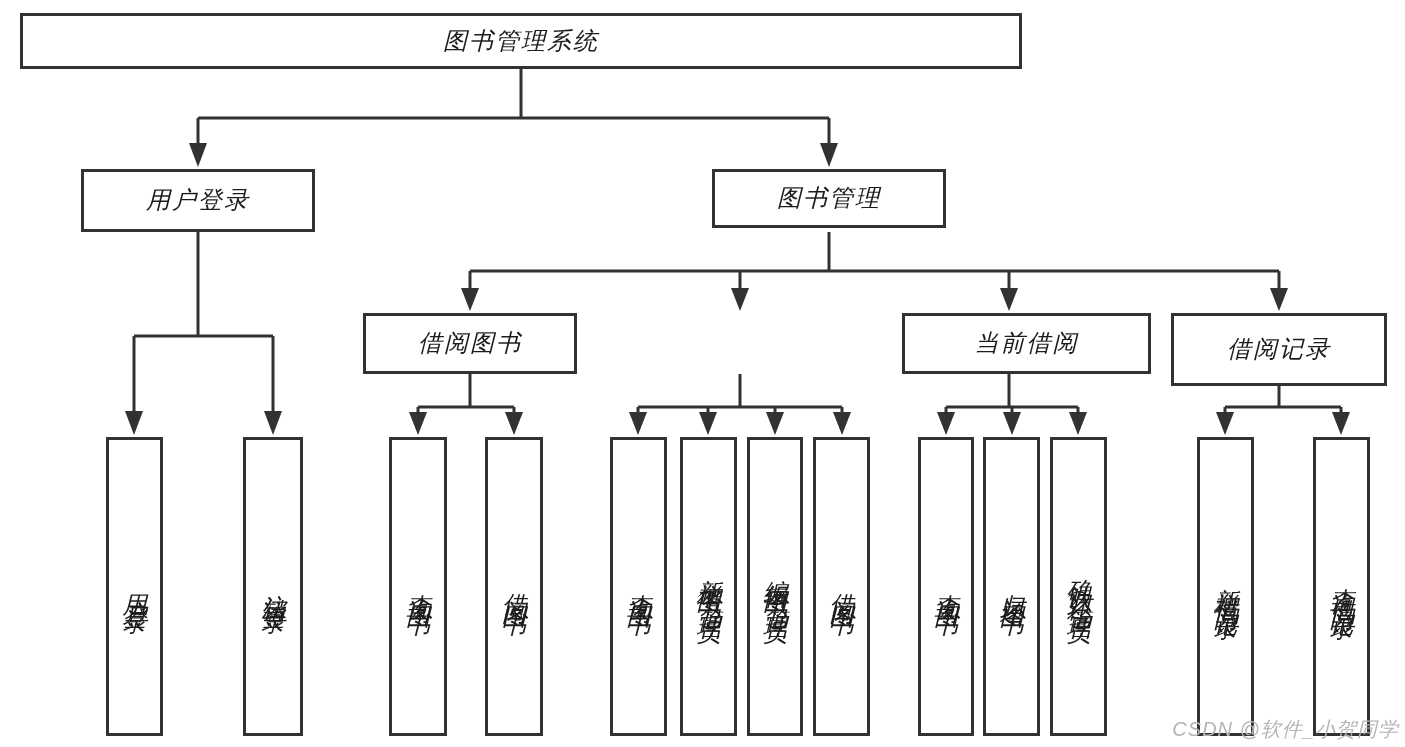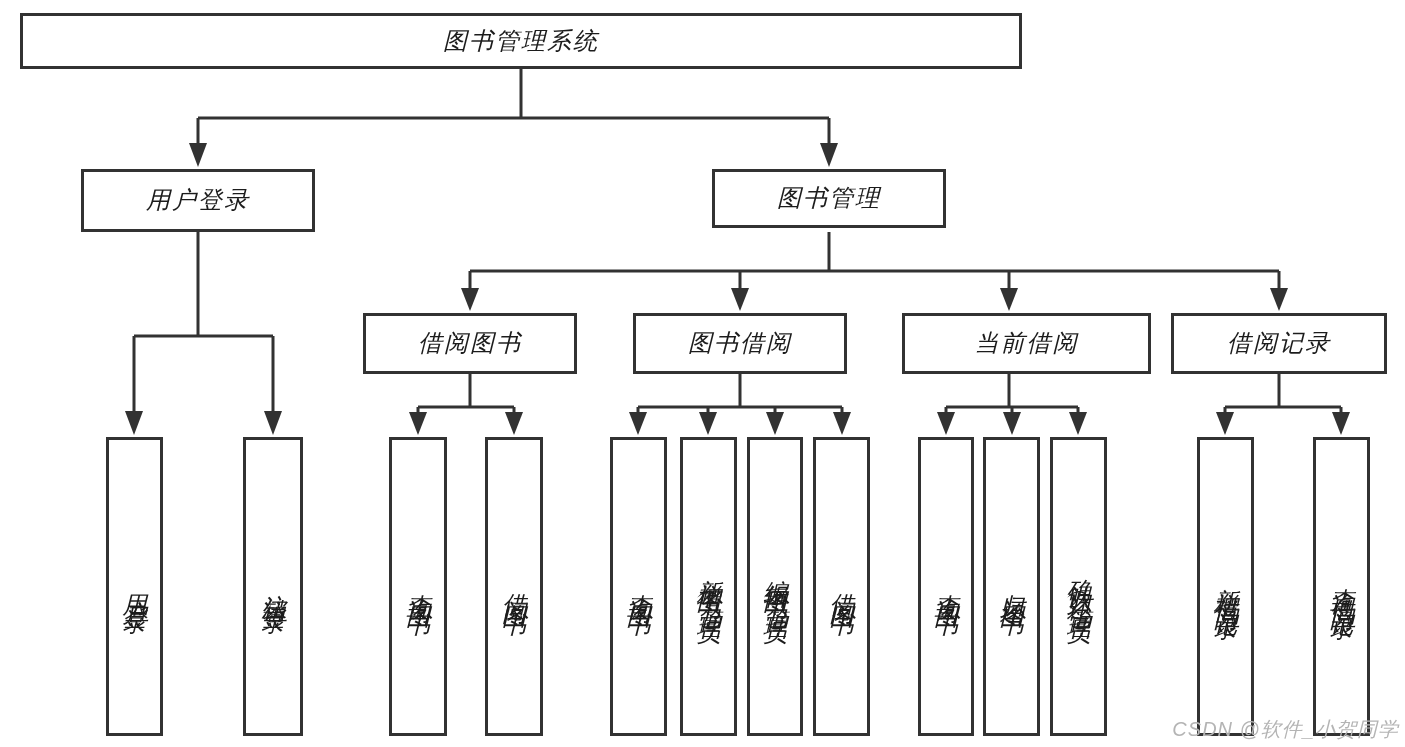--- a/index.html
+++ b/index.html
@@ -105,27 +105,24 @@
   <div class="node" style="left:81px;top:169px;width:234px;height:63px;">
     <span class="label">用户登录</span>
   </div>
   <div class="node" style="left:712px;top:169px;width:234px;height:59px;">
     <span class="label">图书管理</span>
   </div>
 
   <div class="node" style="left:363px;top:313px;width:214px;height:61px;">
     <span class="label">借阅图书</span>
   </div>
-  <div class="node" style="left:633px;top:313px;width:214px;height:61px;">
-    <span class="label">图书借阅</span>
-  </div>
   <div class="node" style="left:902px;top:313px;width:249px;height:61px;">
     <span class="label">当前借阅</span>
   </div>
-  <div class="node" style="left:1171px;top:313px;width:216px;height:61px;">
+  <div class="node" style="left:1171px;top:313px;width:216px;height:73px;">
     <span class="label">借阅记录</span>
   </div>
 
   <div class="node v" style="left:106px;top:437px;width:57px;height:299px;">
     <span class="label">用户登录</span>
   </div>
   <div class="node v" style="left:243px;top:437px;width:60px;height:299px;">
     <span class="label">注销登录</span>
   </div>
 

